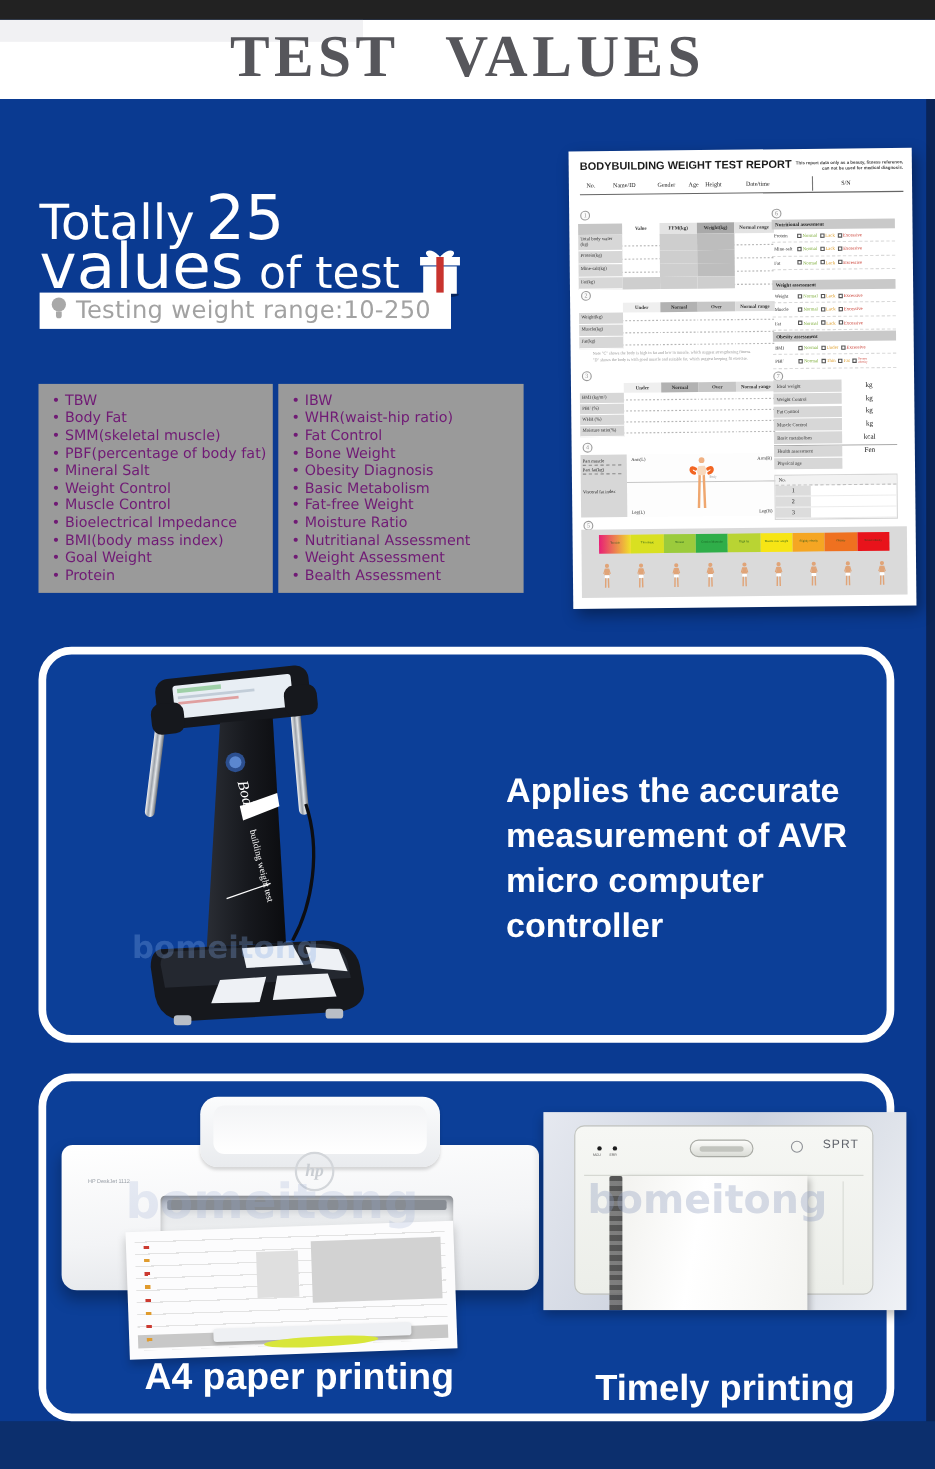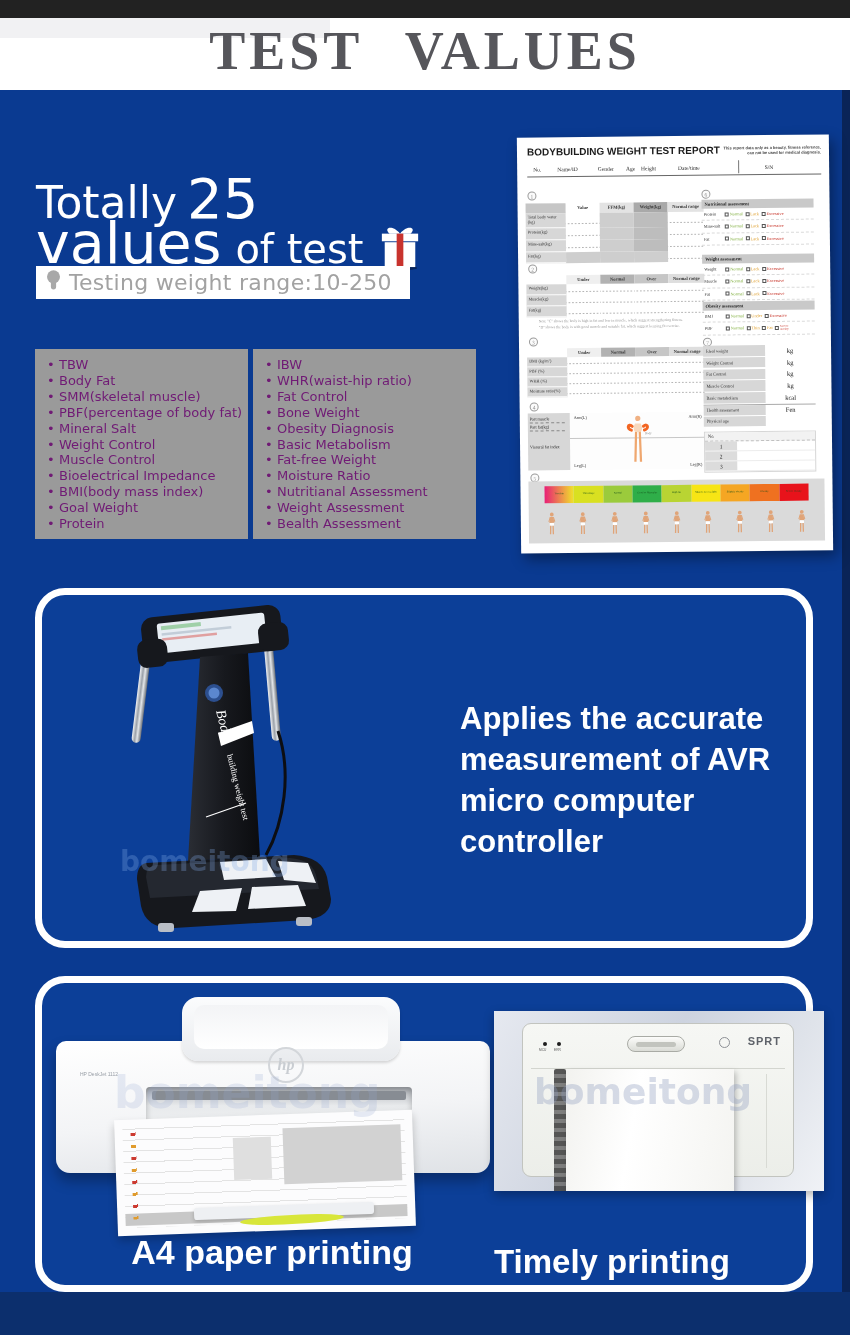--- a/index.html
+++ b/index.html
@@ -169,32 +169,32 @@
   .t-led { position:absolute; width:4px; height:4px; border-radius:50%; background:#1d1d1d; top:18px; }
   .t-led1{left:20px} .t-led2{left:34px}
   .t-ledlab { position:absolute; top:24px; font-size:3.2px; color:#555;
               font-family:"Liberation Sans",sans-serif; }
   .t-ll1{left:16px} .t-ll2{left:31px}
   .t-pill { position:absolute; left:104px; top:12px; width:58px; height:16px; border:1px solid #a9aba5;
             border-radius:8px; background:linear-gradient(#fcfcfa,#dadcd6); }
   .t-pill-slot { position:absolute; left:8px; top:5px; width:40px; height:5px; border-radius:3px; background:#c2c4be; }
   .t-circ { position:absolute; left:196px; top:13px; width:11px; height:11px; border:1.2px solid #8d9095; border-radius:50%; }
   .t-brand { position:absolute; right:12px; top:11px; font-family:"Liberation Sans",sans-serif;
-             font-weight:bold; font-size:11px; color:#5f636a; letter-spacing:1px; }
+             font-weight:normal; font-size:11px; color:#5f636a; letter-spacing:1px; }
   .t-sep { position:absolute; left:8px; right:8px; top:44px; border-top:1px solid #d3d5cf; }
   .t-vline { position:absolute; right:26px; top:50px; bottom:8px; border-right:1px solid #d8dad4; }
   .t-perf { position:absolute; left:60px; top:58px; width:12px; height:126px; border-radius:2px; opacity:.85;
             background:repeating-linear-gradient(180deg,#3a3a3a 0 5px,#6a6a6a 5px 9px); }
   .t-paper { position:absolute; left:72px; top:58px; width:168px; height:126px;
              background:linear-gradient(100deg,#f2f2ef,#ffffff 40%,#f4f4f1);
              box-shadow:2px 3px 6px rgba(0,0,0,.25); }
 
   .a4-label { position:absolute; left:30px; top:250px; width:400px; text-align:center;
               font-family:"Liberation Sans",sans-serif; font-weight:bold; font-size:34px; color:#fff; }
-  .timely-label { position:absolute; left:452px; top:260px; width:330px; text-align:left;
+  .timely-label { position:absolute; left:452px; top:260px; width:330px; text-align:center;
                   font-family:"Liberation Sans",sans-serif; font-weight:bold; font-size:33px; color:#fff; }
 </style>
 </head>
 <body>
 
 <div class="page">
 
   <header class="titlebar">
     <div class="wisp"></div>
     <h1 class="title">TEST VALUES</h1>

